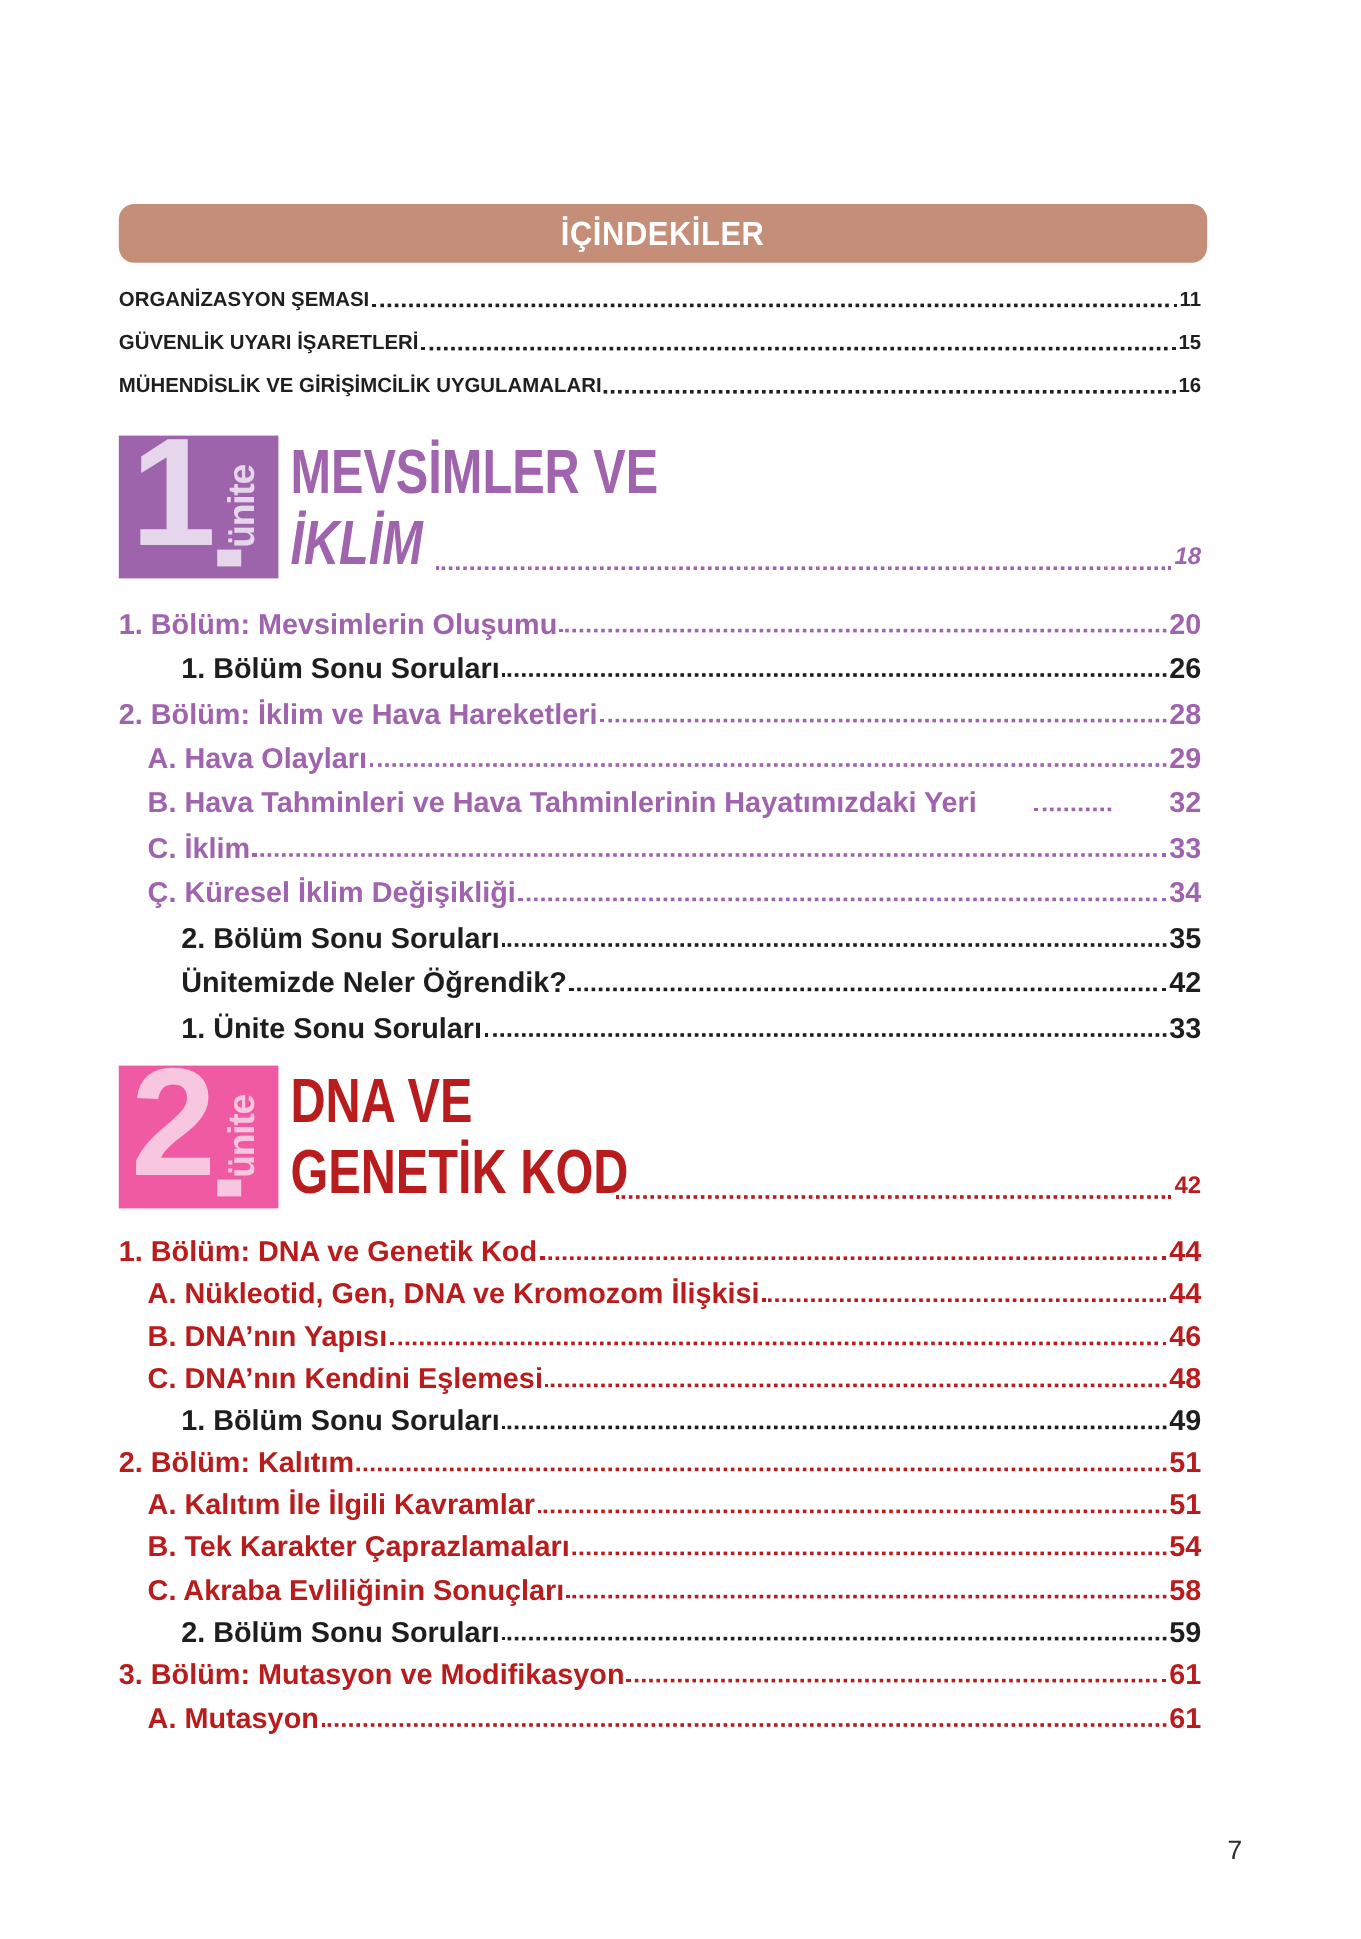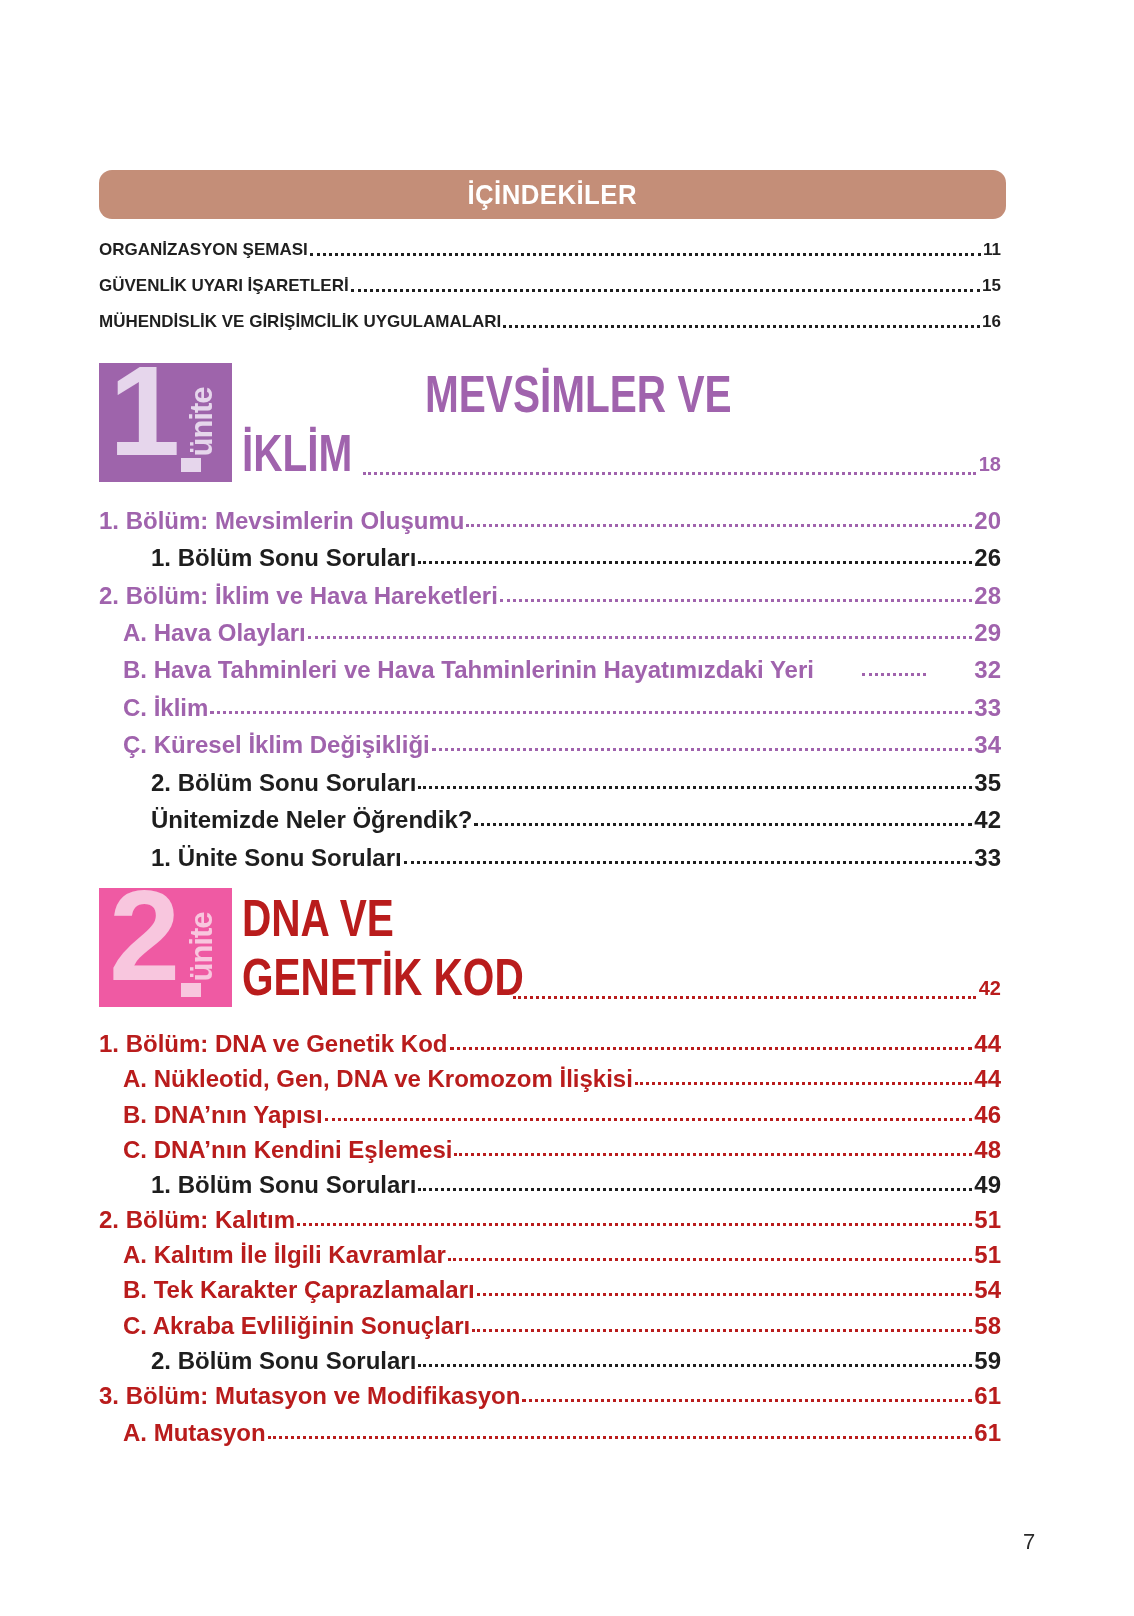--- a/index.html
+++ b/index.html
@@ -25,21 +25,21 @@
     .toc-row .dots {
       flex: 1 1 auto; overflow: hidden; margin: 0 2px;
       border-bottom: 3px dotted currentColor; height: 0; position: relative; top: -1px;
       align-self: flex-end; margin-bottom: 5px;
     }
     .toc-row .page { flex: 0 0 auto; font-family: "Liberation Sans", sans-serif; }
     .front { font-size: 17px; color: #1f1f1f; height: 22px; }
     .lvl-entry { font-size: 24px; height: 26px; }
     .indent-1 { left: 123px; width: 878px; }
     .indent-2 { left: 151px; width: 850px; }
-    .c-purple { color: #a063ad; justify-content: center; }
+    .c-purple { color: #a063ad; }
     .c-pink { color: #b91c1c; }
     .c-black { color: #1e1e1e; }
 
     .unit-box {
       position: absolute; left: 99px; width: 133px; height: 119px; overflow: hidden;
     }
     .unit-num {
       position: absolute; left: 10px; top: -16px; font-size: 128px; font-weight: bold;
       line-height: 1; letter-spacing: -4px;
     }
@@ -102,21 +102,21 @@
 <div class="unit-box unit1">
   <span class="unit-num">1</span>
   <div class="unit-word">
       <span>ünite</span>
     </div>
   <div class="unit-dot"></div>
 </div>
 <div class="unit-title-row c-purple" style="top:366px;">
   <span class="big" style="transform:scaleX(0.78);transform-origin:left;">MEVSİMLER VE</span>
 </div>
-<div class="unit-title-row c-purple" style="top:425px;">
+<div class="unit-title-row c-purple" style="top:425px;font-style:italic;">
   <span class="big" style="display:inline-block;width:118px;overflow:visible;"><span style="display:inline-block;transform:scaleX(0.78);transform-origin:left;">İKLİM</span></span>
   <span class="dots"></span>
   <span class="page">18</span>
 </div>
 
 <div class="toc-row lvl-entry c-purple" style="top:507px;">
   <span class="label">1. Bölüm: Mevsimlerin Oluşumu</span>
   <span class="dots"></span>
   <span class="page">20</span>
 </div>

